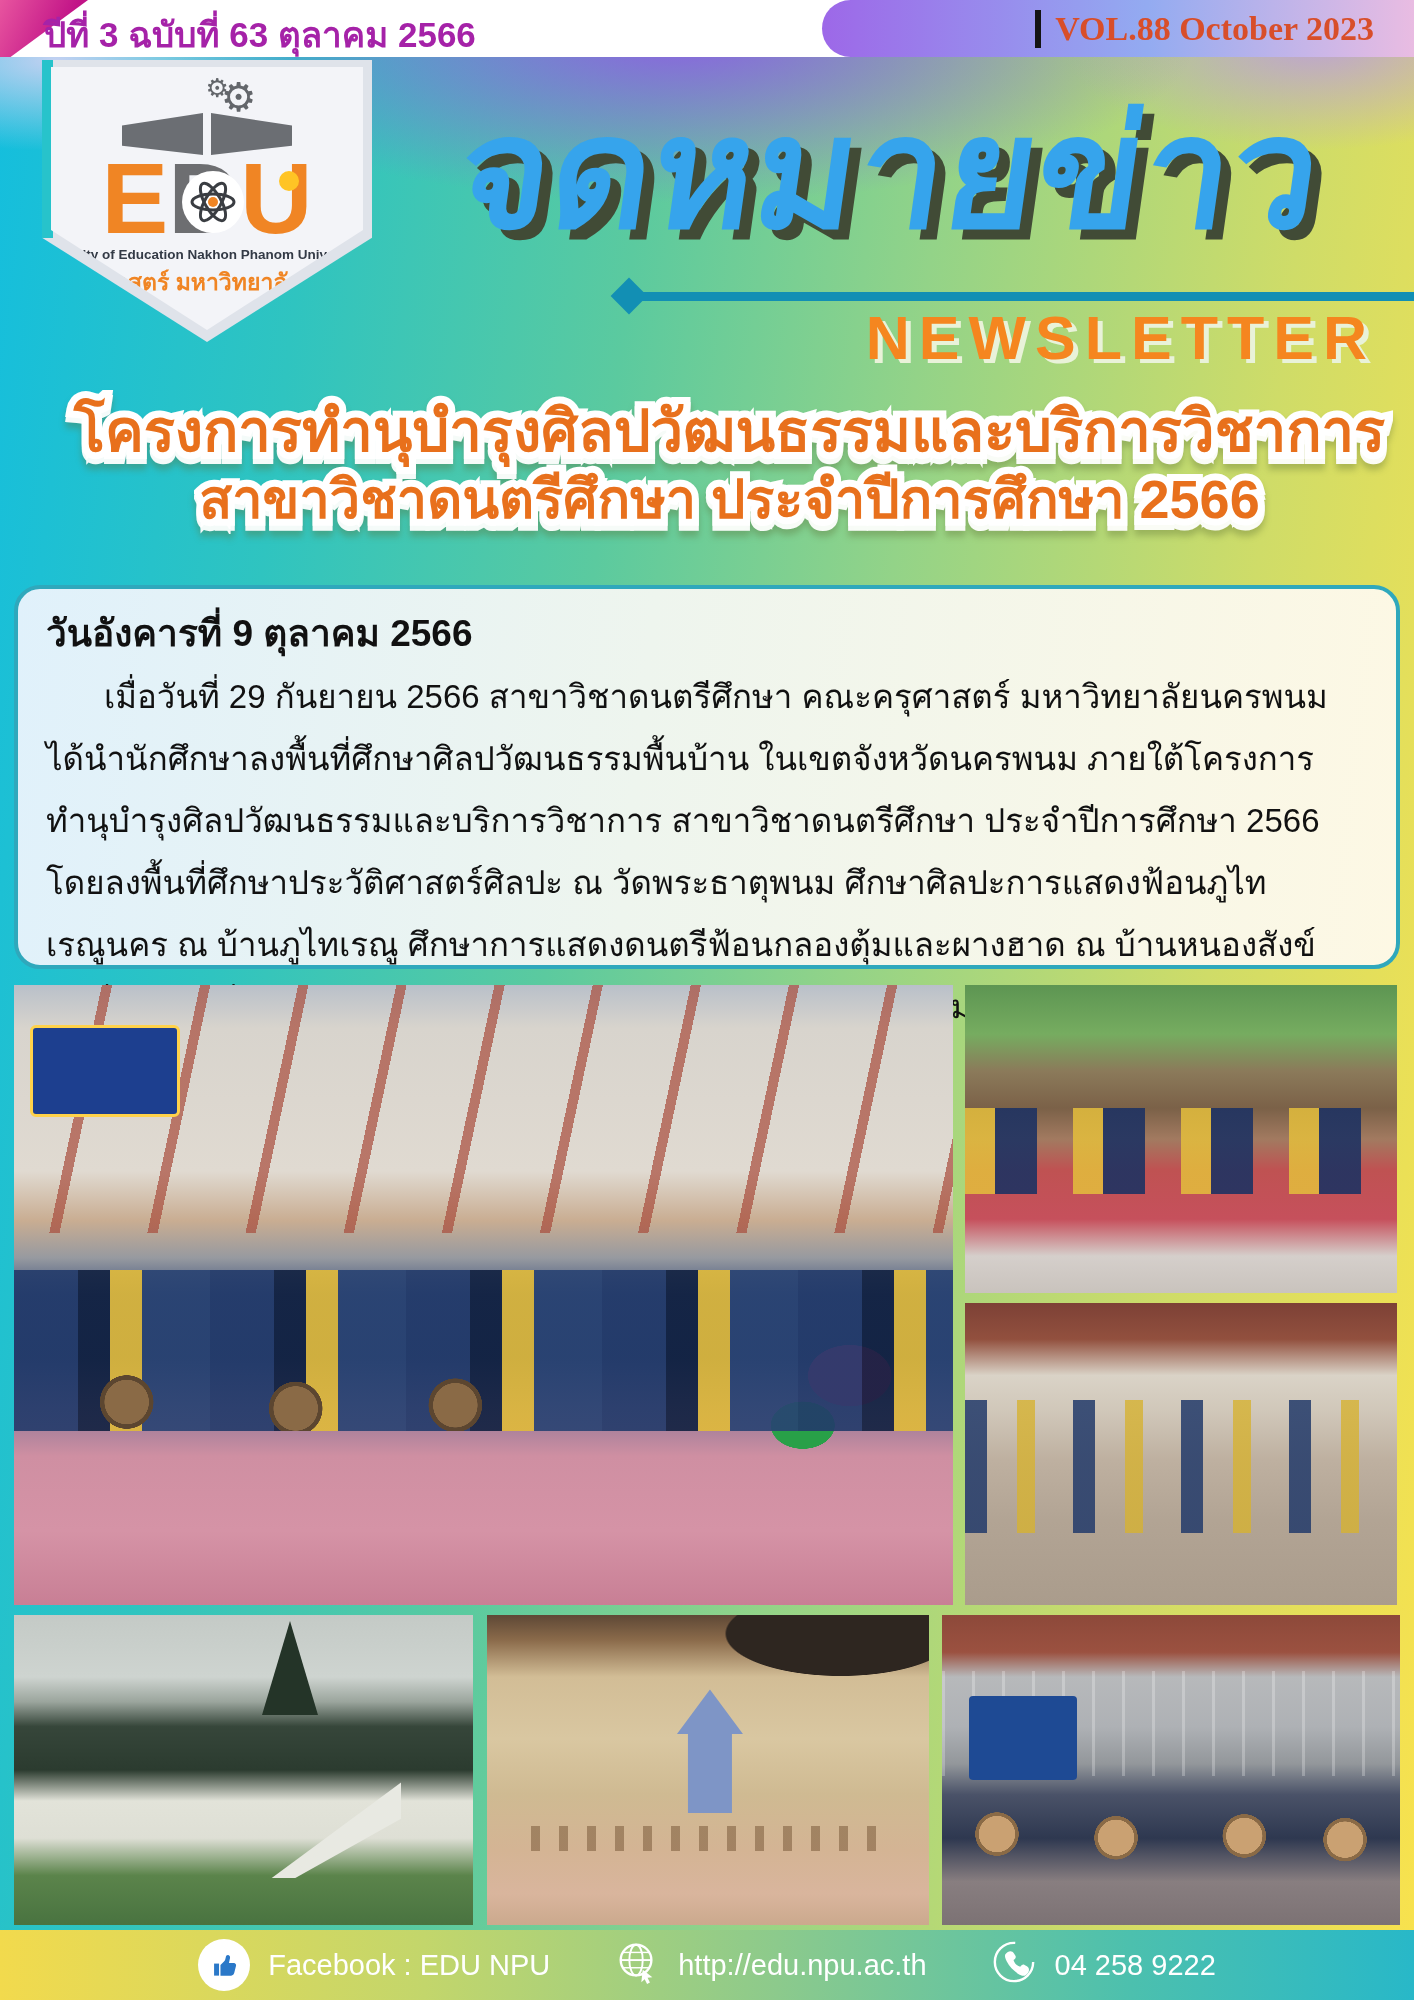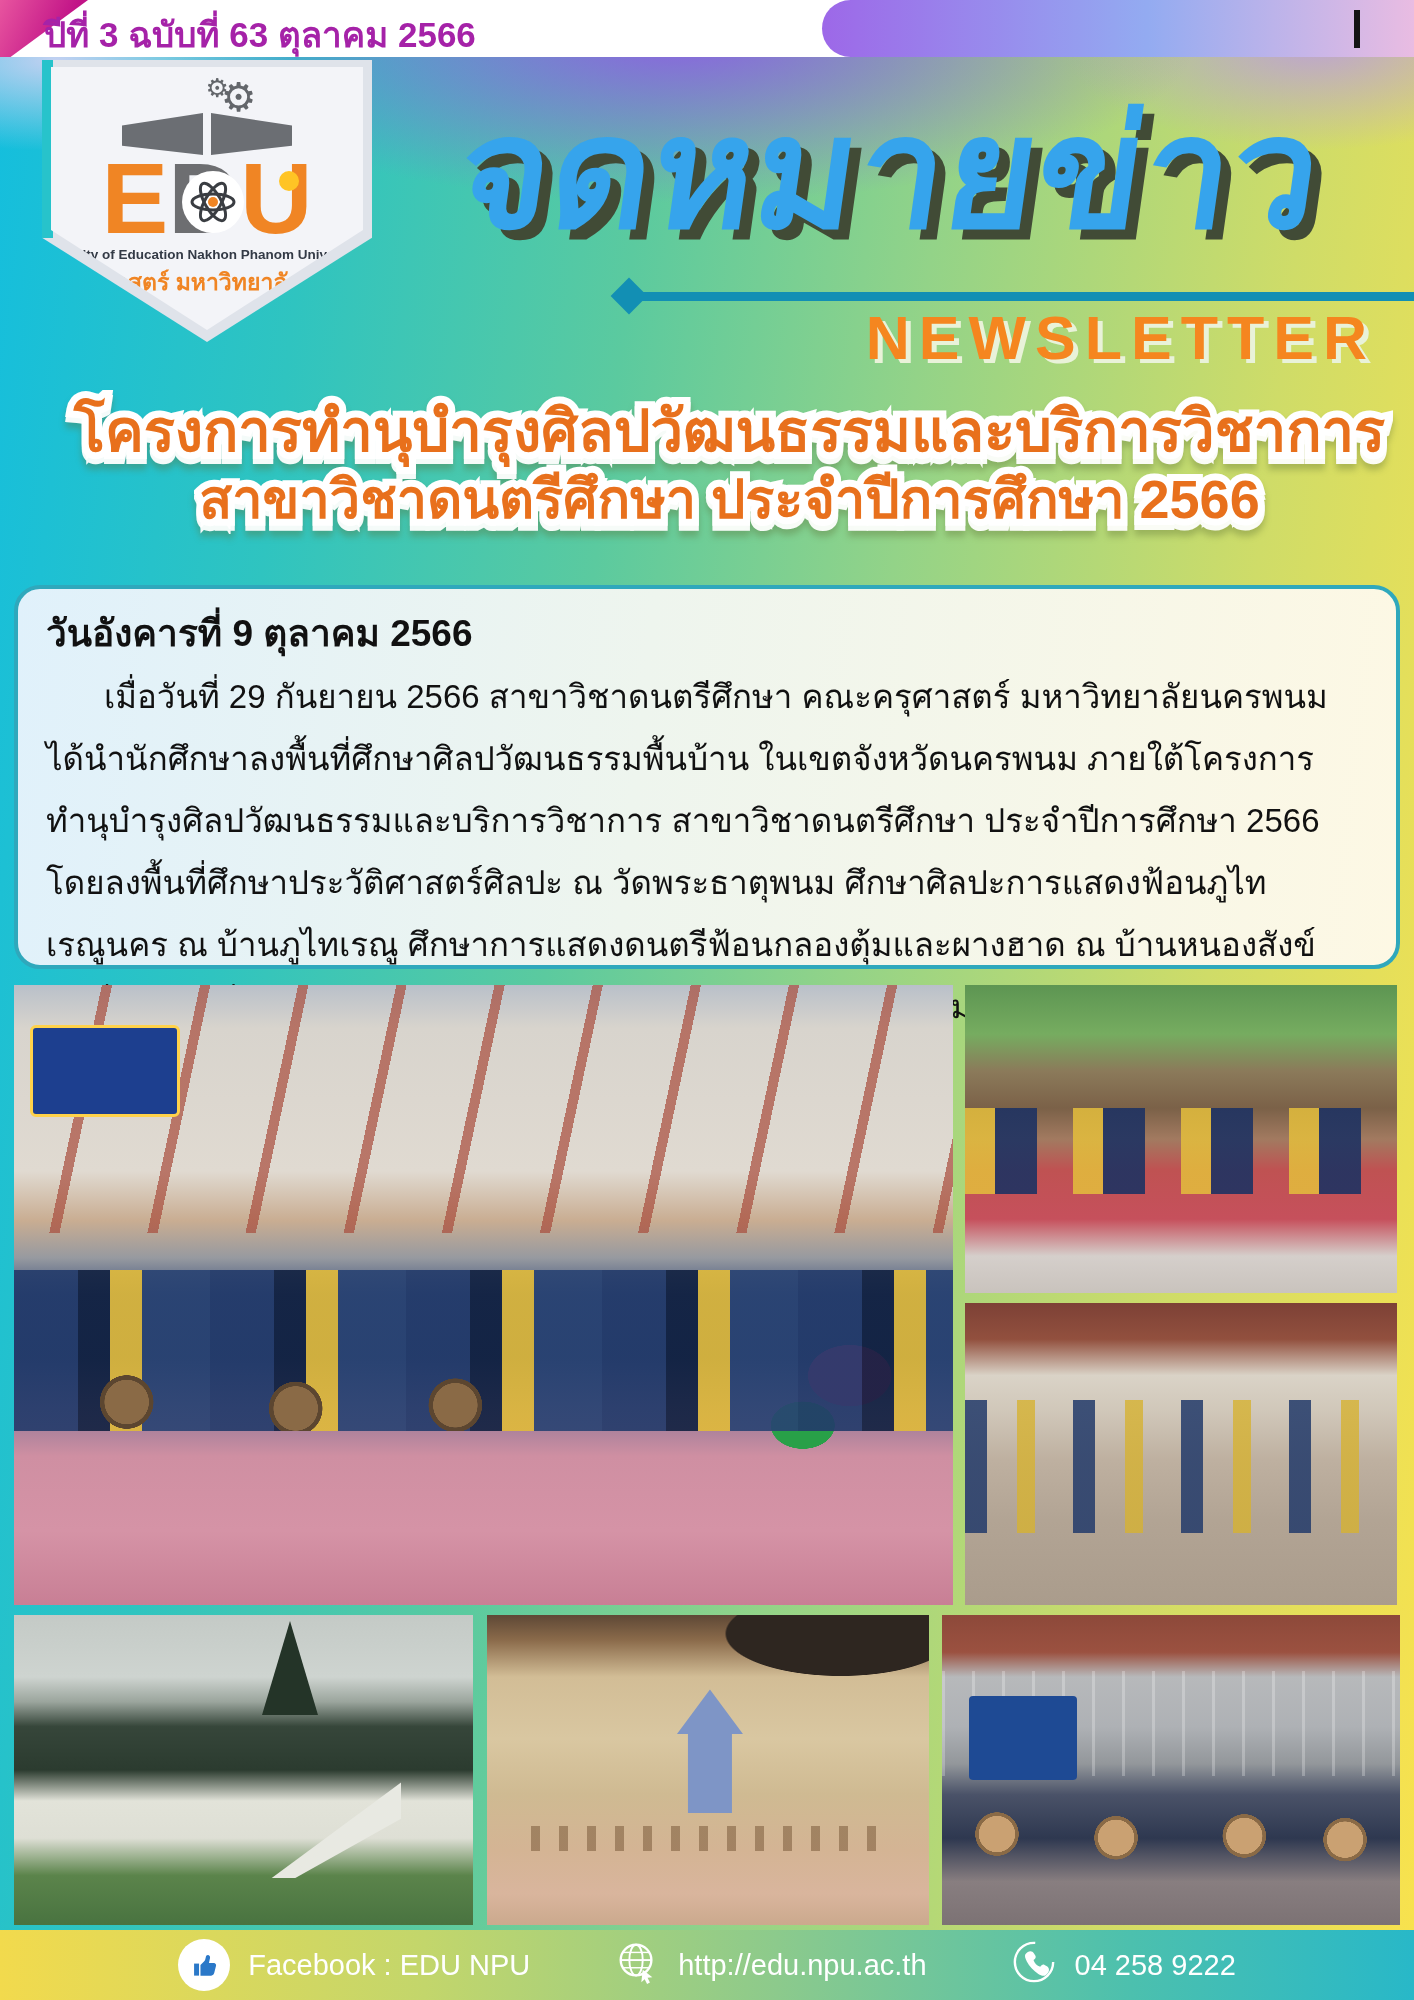--- a/index.html
+++ b/index.html
@@ -125,32 +125,33 @@
     background:
       radial-gradient(30px 30px at 12% 42%,#caa172 0 60%,#8a6a46 61% 72%,transparent 73%),
       radial-gradient(30px 30px at 38% 46%,#caa172 0 60%,#8a6a46 61% 72%,transparent 73%),
       radial-gradient(30px 30px at 66% 44%,#caa172 0 60%,#8a6a46 61% 72%,transparent 73%),
       radial-gradient(30px 30px at 88% 48%,#caa172 0 60%,#8a6a46 61% 72%,transparent 73%);}
   .ph6-sign{position:absolute;left:6%;top:26%;width:108px;height:84px;background:#1e4a94;border-radius:4px;}
 
   
   .footer{position:absolute;left:0;top:1930px;width:1414px;height:70px;
     background:linear-gradient(90deg,#f2da4d 0%,#c3d66b 30%,#8cca8c 55%,#4cc0ae 80%,#28b8c8 100%);
-    display:flex;align-items:center;justify-content:center;gap:84px;color:#fff;font-size:29px;}
+    display:flex;align-items:center;justify-content:center;gap:64px;color:#fff;font-size:29px;}
   .footer-item{display:flex;align-items:center;gap:18px;}
   .fb-circle{width:52px;height:52px;border-radius:50%;background:#fff;display:flex;align-items:center;justify-content:center;}
 </style>
 </head>
 <body>
 
 <div class="top-bar">
   <div class="top-wedge"></div>
   <div class="issue-label">ปีที่ 3 ฉบับที่ 63 ตุลาคม 2566</div>
   <div class="vol-pill">
     <div class="vol-bar"></div>
+    <div class="vol-label">VOL.88 October 2023</div>
   </div>
 </div>
 
 <div class="badge">
   <div class="badge-outer">
     <div class="stripe stripe-left"></div>
     <div class="stripe stripe-bl"></div>
     <div class="stripe stripe-br"></div>
   </div>
   <div class="badge-inner">

